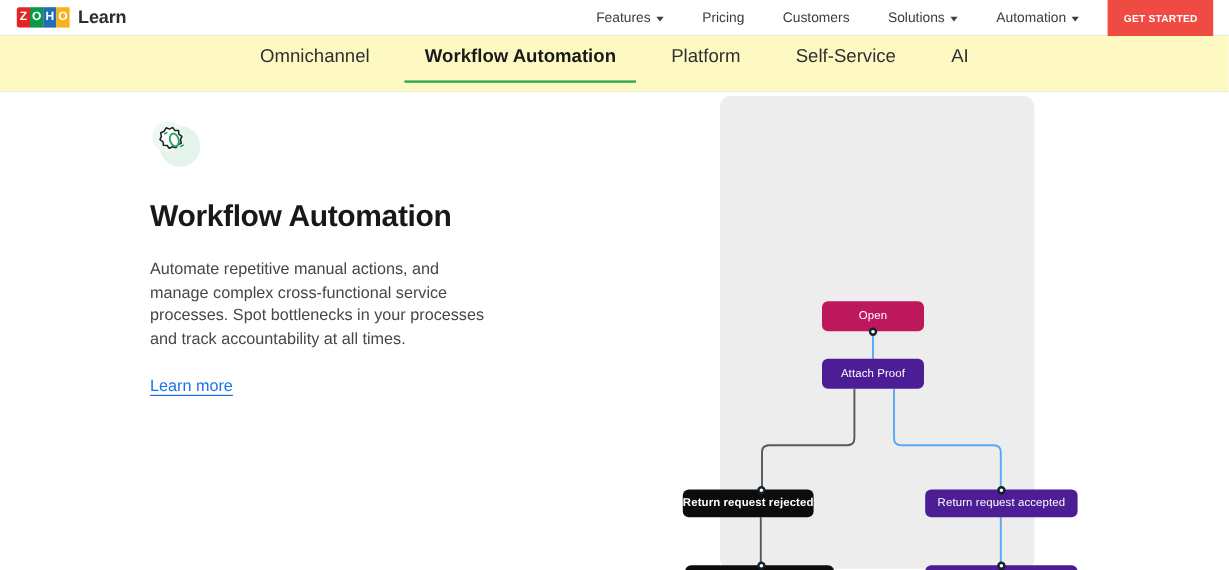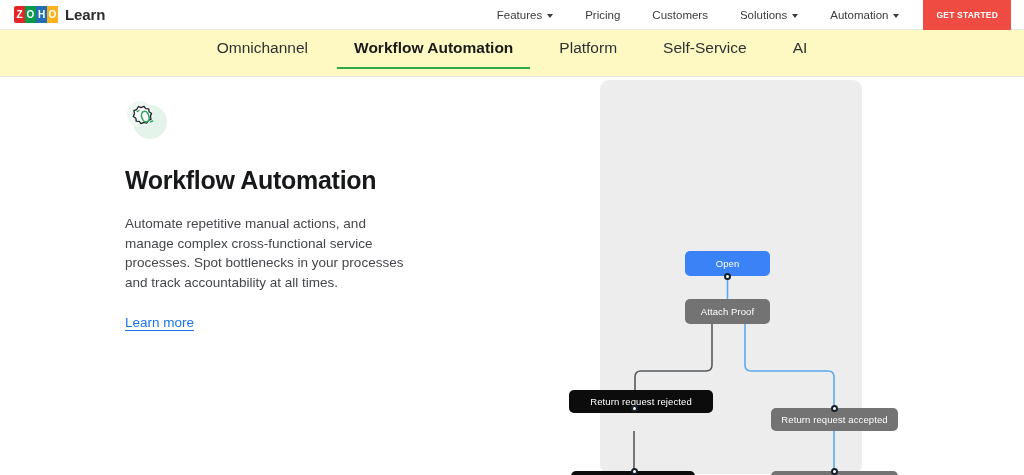--- a/index.html
+++ b/index.html
@@ -227,27 +227,27 @@
     align-items: center;
     justify-content: center;
     font-size: 9.5px;
     color: #ffffff;
     white-space: nowrap;
     cursor: pointer;
     pointer-events: auto;
     font-family: "Liberation Sans", sans-serif;
     letter-spacing: 0.1px;
   }
-  .node-green  { background: #3b82f6; }
-  .node-blue   { background: #737373; }
+  .node-green  { background: #be185d; }
+  .node-blue   { background: #4c1d95; }
   .node-black  { background: #0c0c0c; }
 
   .n-open      { left: 685px; top: 174px; width: 85px;  height: 25px; }
   .n-attach    { left: 685px; top: 222px; width: 85px;  height: 25px; }
-  .n-rejected  { left: 569px; top: 313px; width: 144px; height: 23px; }
+  .n-rejected  { left: 569px; top: 331px; width: 109px; height: 23px; font-weight: bold; }
   .n-notify    { left: 571px; top: 394px; width: 124px; height: 23px; }
   .n-accepted  { left: 771px; top: 331px; width: 127px; height: 23px; }
   .n-pickup    { left: 771px; top: 394px; width: 127px; height: 23px; }
 
   .dot {
     position: absolute;
     width: 7px;
     height: 7px;
     border-radius: 50%;
     background: #ffffff;

